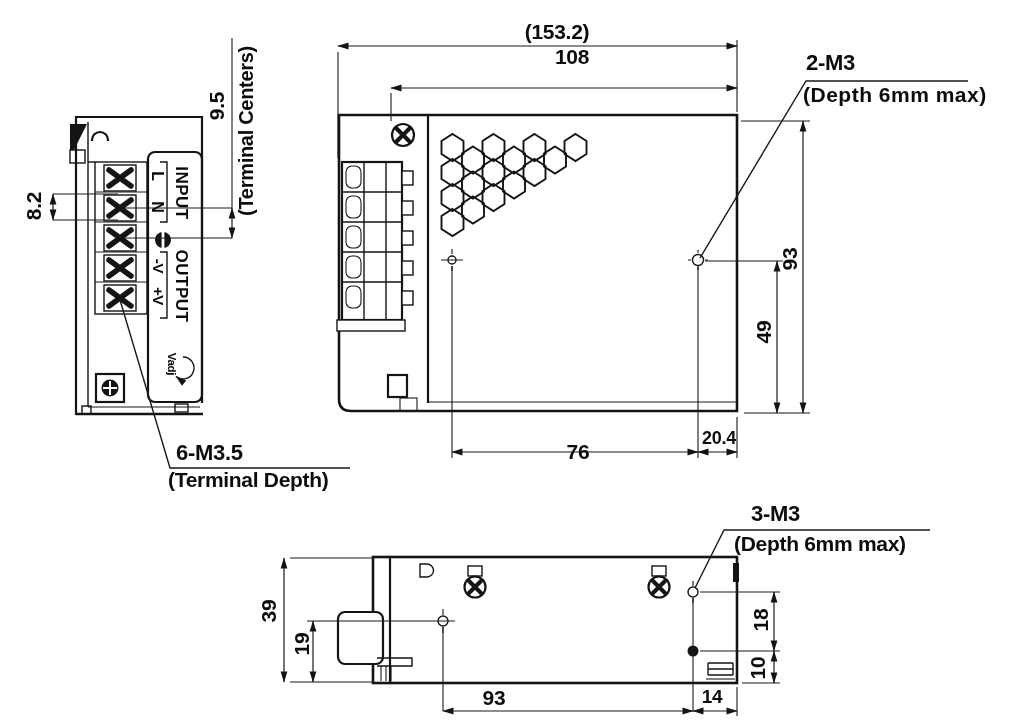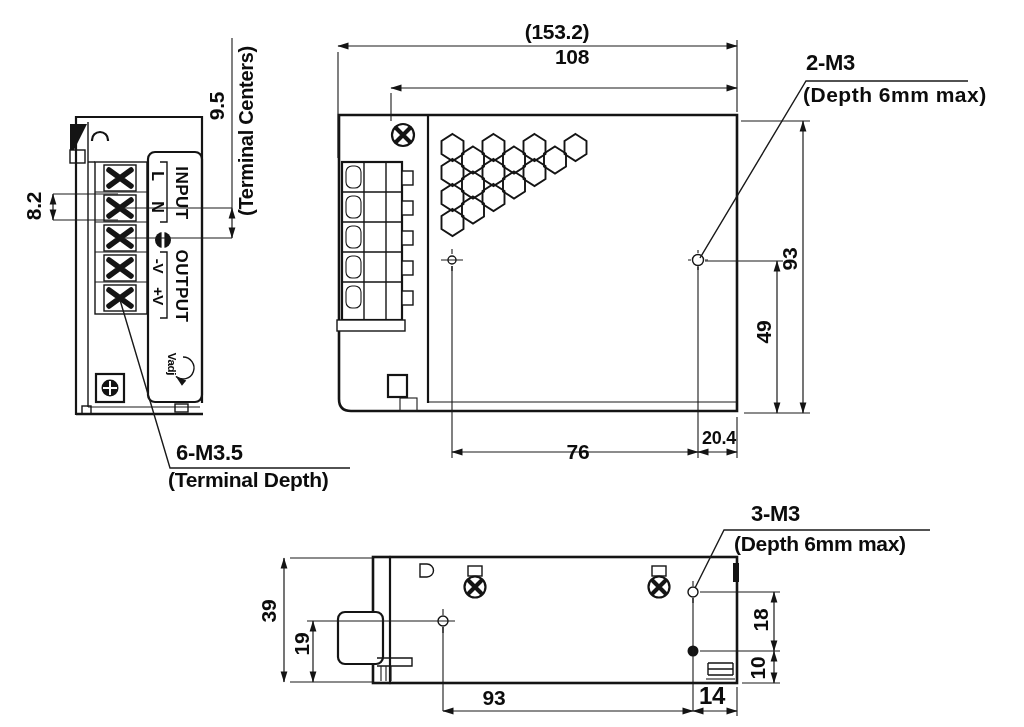--- a/index.html
+++ b/index.html
@@ -226,18 +226,18 @@
   <div class="lbl ctr rotccw" style="left:772px;top:247px;width:34px;height:24px;font-size:21px;">93</div>
   <div class="lbl ctr rotccw" style="left:746px;top:320px;width:34px;height:24px;font-size:21px;">49</div>
   <div class="lbl ctr" style="left:553px;top:439px;width:50px;height:24px;font-size:21px;">76</div>
   <div class="lbl ctr" style="left:697px;top:427px;width:44px;height:22px;font-size:18px;">20.4</div>
 
   <div class="lbl" style="left:727px;top:503px;font-size:22px;margin-left:24px;">3-M3</div>
   <div class="lbl" style="left:734px;top:533px;font-size:21px;">(Depth 6mm max)</div>
   <div class="lbl ctr rotccw" style="left:251px;top:599px;width:34px;height:24px;font-size:21px;">39</div>
   <div class="lbl ctr rotccw" style="left:284px;top:632px;width:34px;height:24px;font-size:21px;">19</div>
   <div class="lbl ctr" style="left:469px;top:685px;width:50px;height:24px;font-size:21px;">93</div>
-  <div class="lbl ctr" style="left:690px;top:684px;width:44px;height:24px;font-size:24px;">14</div>
+  <div class="lbl ctr" style="left:690px;top:684px;width:44px;height:24px;font-size:19px;">14</div>
   <div class="lbl ctr rotccw" style="left:743px;top:608px;width:34px;height:24px;font-size:21px;">18</div>
   <div class="lbl ctr rotccw" style="left:740px;top:656px;width:34px;height:24px;font-size:21px;">10</div>
 </div>
 
 </div>
 
 </body></html>

